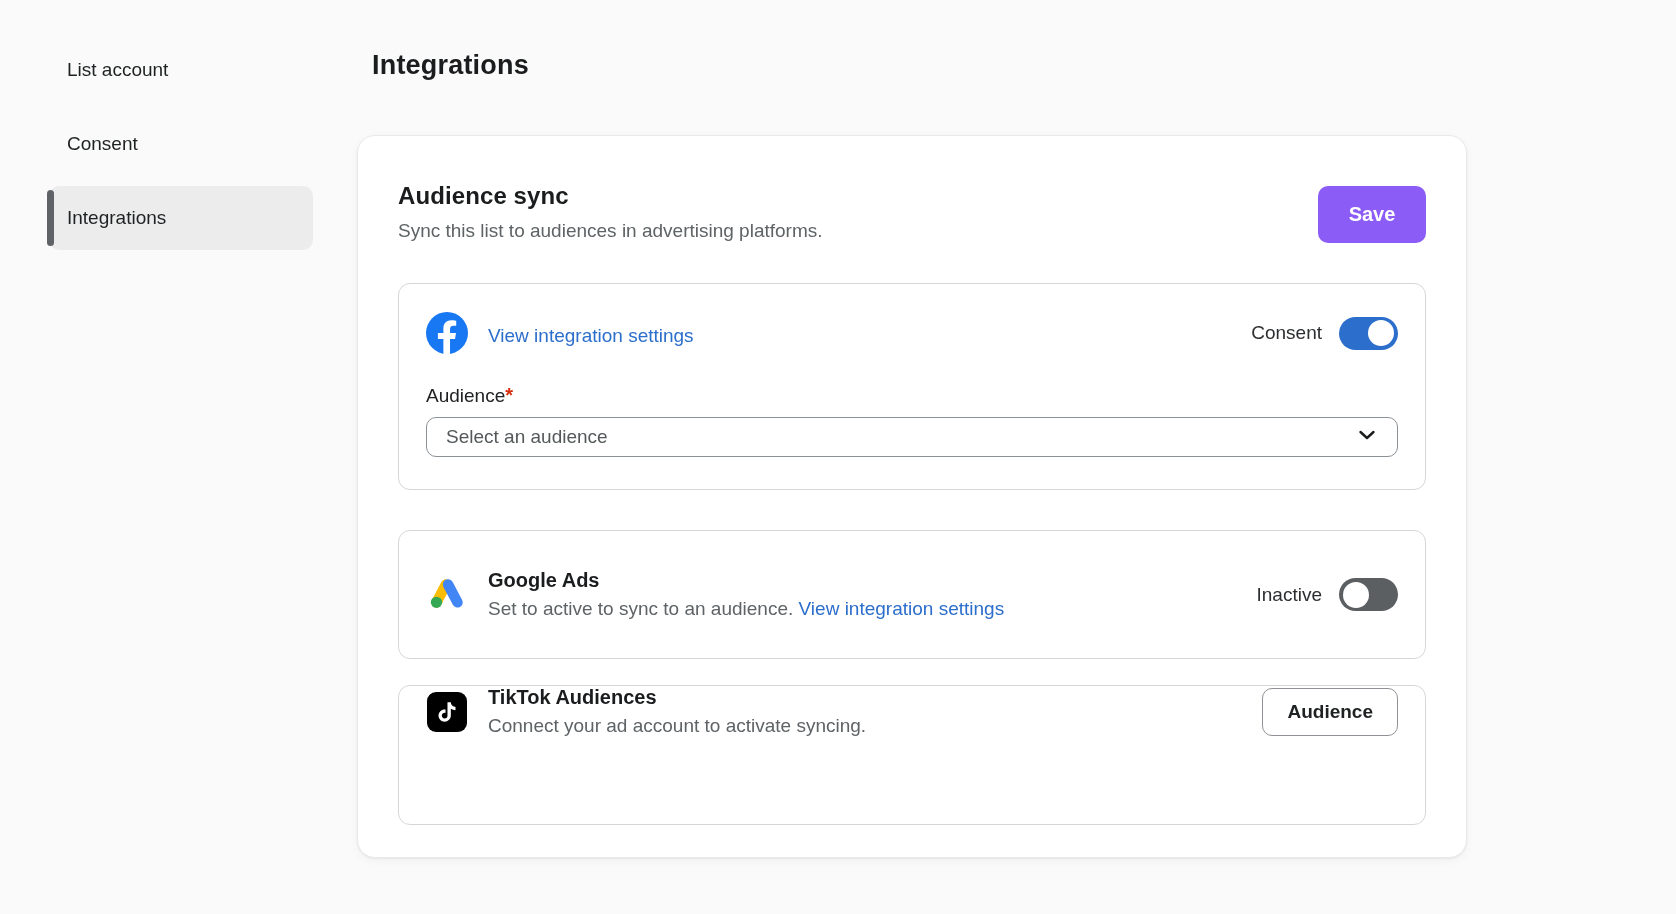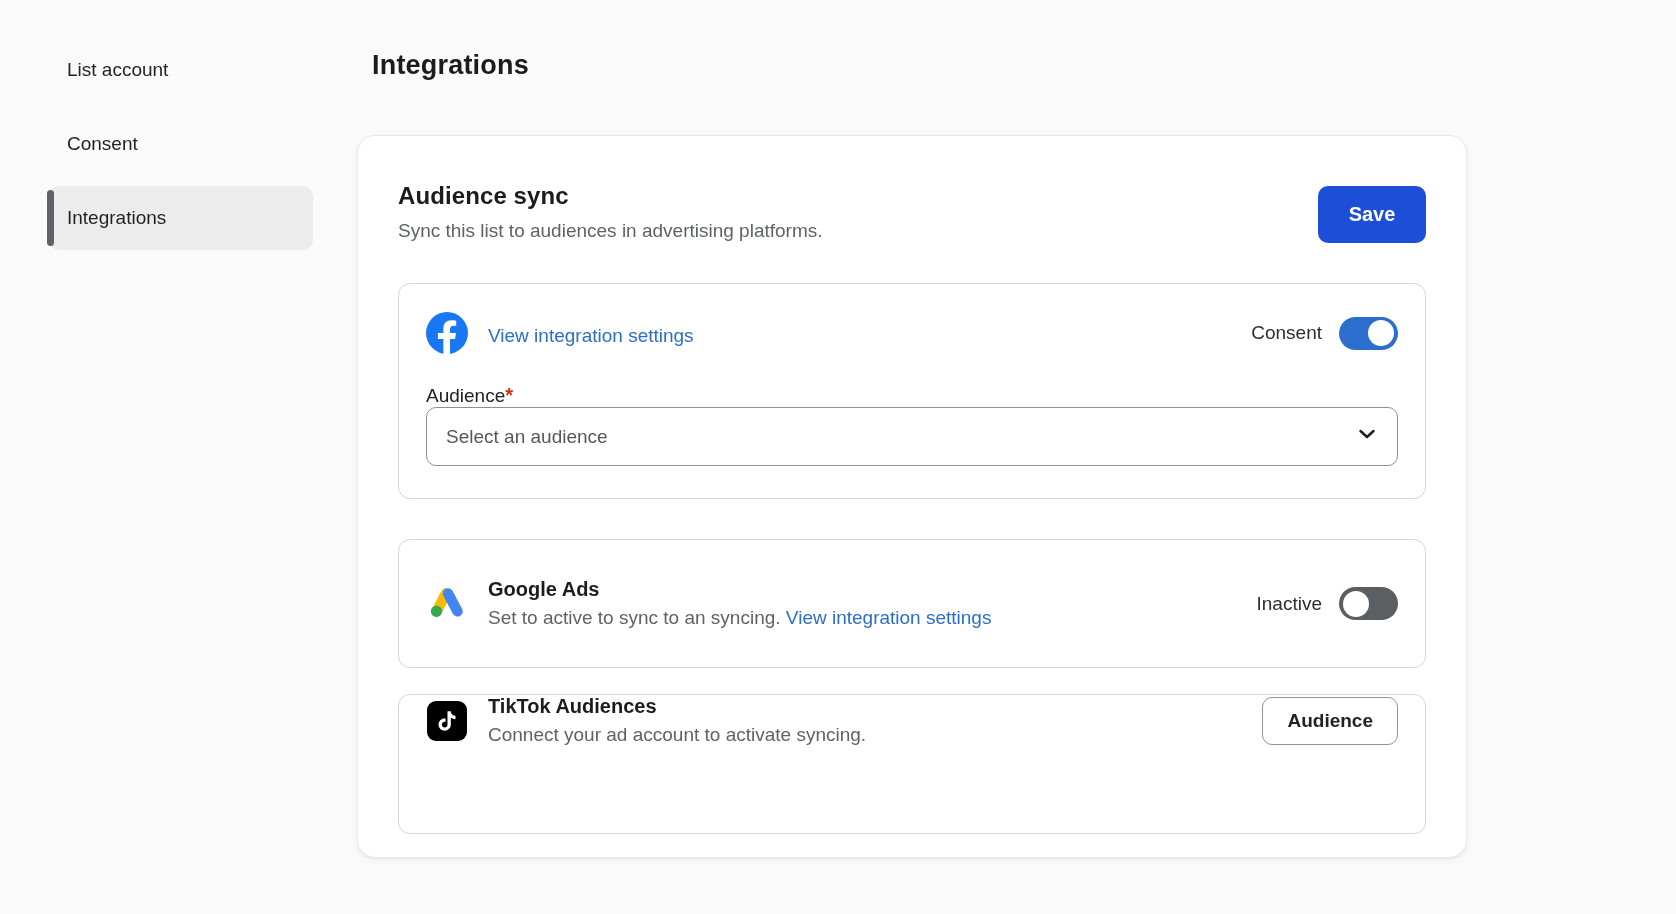--- a/index.html
+++ b/index.html
@@ -46,21 +46,21 @@
     padding:0 40px;
   }
   .card-header {
     display:flex; justify-content:space-between; align-items:flex-start;
     padding-top:46px; margin-bottom:40px;
   }
   .card-title { font-size:24px; font-weight:bold; letter-spacing:.1px; }
   .card-subtitle { margin-top:10px; font-size:19px; color:#5e6366; }
   .save-btn {
     min-width:108px; height:57px; padding:0 26px;
-    background:#1d4ed8; color:#ffffff;
+    background:#8b5cf6; color:#ffffff;
     border:none; border-radius:10px;
     font-family:inherit; font-size:20px; font-weight:bold;
     cursor:pointer; margin-top:4px;
   }
 
   
   .section {
     border:1px solid #d4d7d9;
     border-radius:12px;
     background:#fff;
@@ -102,21 +102,21 @@
   .toggle.off { background:#5c5f62; }
   .toggle.off .knob { left:4px; }
 
   
   .field-label {
     margin-top:30px; font-size:19px; color:#202223;
     display:flex; align-items:center; 
   }
   .required-mark { color:#d72c0d; font-weight:bold; font-size:20px; }
   .select-box {
-    height:59px; width:100%;
+    margin-top:10px; height:40px; width:100%;
     border:1.6px solid #8c9196; border-radius:10px;
     display:flex; align-items:center; justify-content:space-between;
     padding:0 18px 0 19px;
     font-size:19px; color:#54585a;
     background:#fff; cursor:pointer;
   }
   .select-box svg { flex:0 0 auto; }
 
   
   .connect-btn {
@@ -195,21 +195,21 @@
       <span class="provider-icon">
         <svg class="google-logo" viewBox="0 0 40 40" aria-hidden="true">
           <line x1="19" y1="10" x2="10" y2="27" stroke="#FBBC04" stroke-width="10" stroke-linecap="round"></line>
           <line x1="21" y1="10" x2="30" y2="27" stroke="#4285F4" stroke-width="10" stroke-linecap="round"></line>
           <circle cx="10" cy="27" r="5.4" fill="#34A853"></circle>
         </svg>
       </span>
       <div class="provider-text">
         <div class="provider-name">Google Ads</div>
         <div class="provider-sub">
-          <span>Set to active to sync to an syncing.</span>
+          <span>Set to active to sync to an audience.</span>
           <a class="link">View integration settings</a>
         </div>
       </div>
       <div class="toggle-wrap">
         <span class="toggle-label">Inactive</span>
         <span class="toggle off" role="switch" aria-checked="false">
           <span class="knob"></span>
         </span>
       </div>
     </div>

